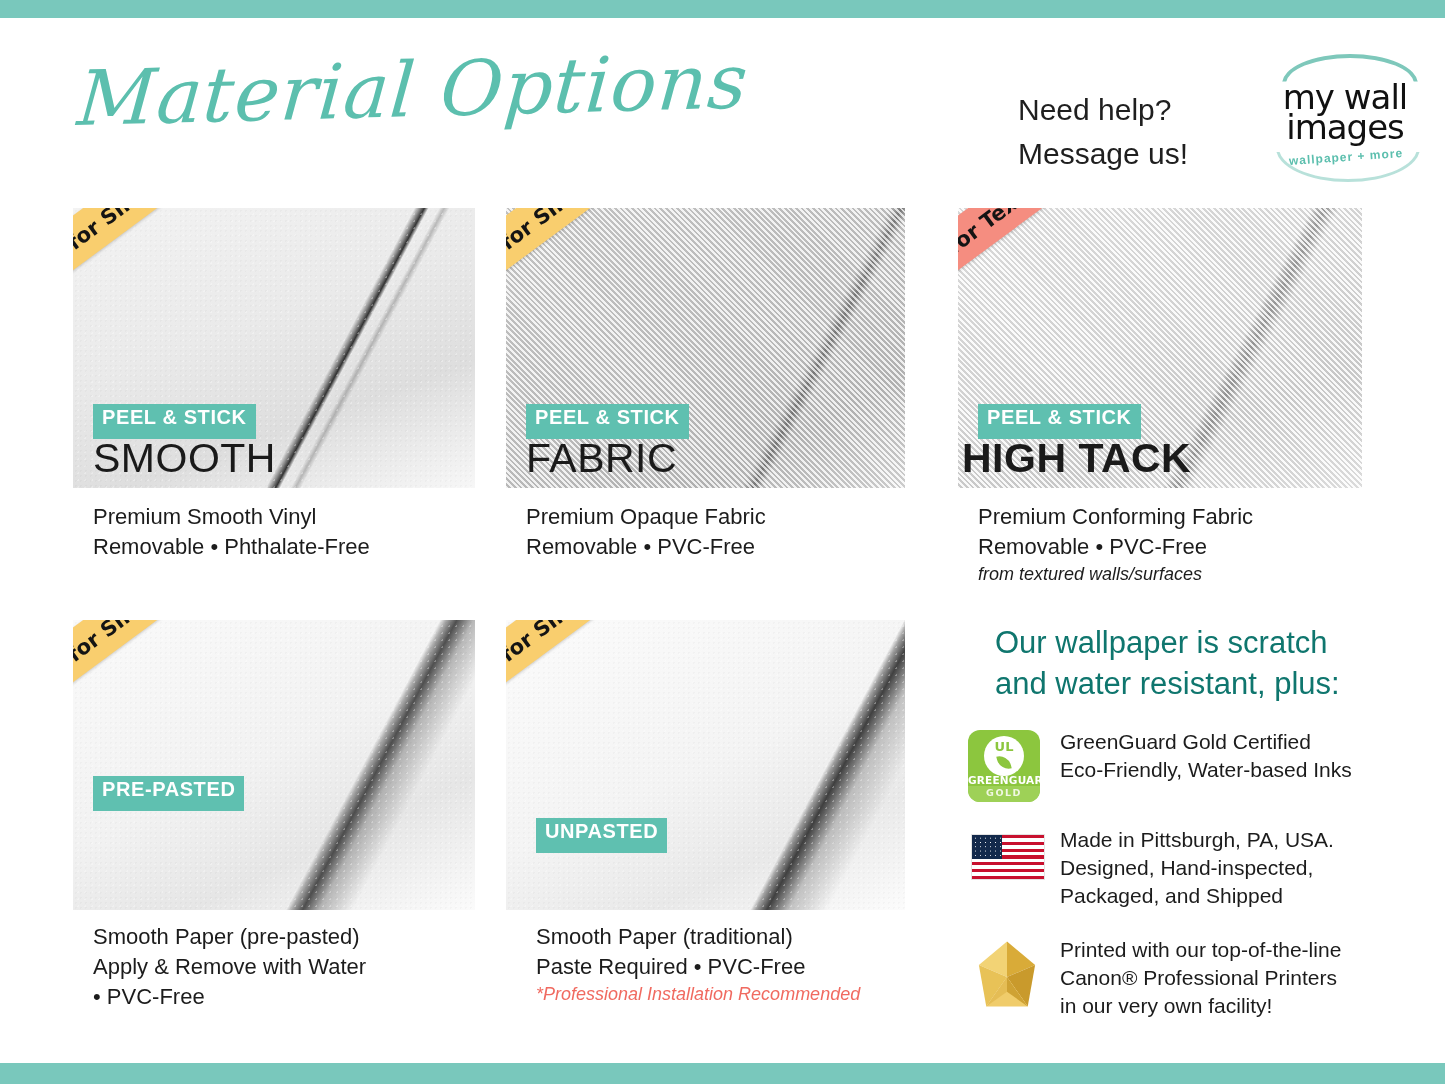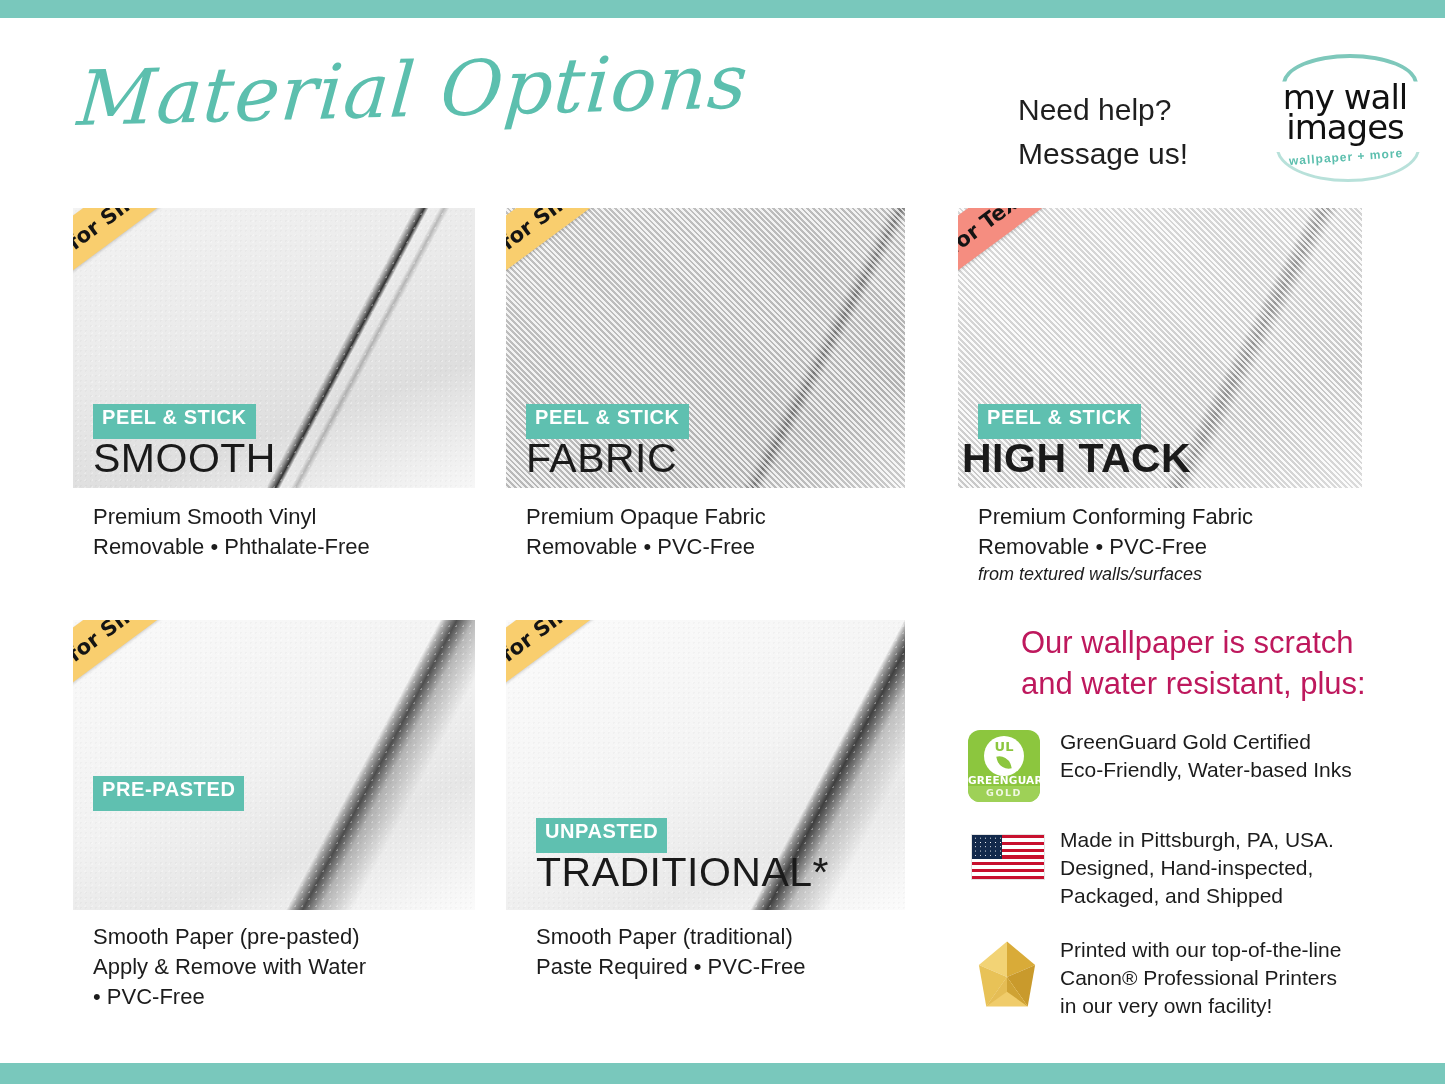--- a/index.html
+++ b/index.html
@@ -145,22 +145,22 @@
     white-space:pre-line;
   }
   .note{
     position:absolute;
     font-size:18px;font-style:italic;line-height:24px;color:#1c1c1c;
   }
   .note-red{color:#f06a60;}
 
   
   .benefits-head{
-    position:absolute;left:1021px;top:622px;width:420px;
-    font-size:31px;line-height:41px;color:#be185d;font-weight:400;
+    position:absolute;left:995px;top:622px;width:420px;
+    font-size:31px;line-height:41px;color:#0f766e;font-weight:400;
     white-space:pre-line;
   }
   .benefit{position:absolute;left:968px;width:420px;}
   .benefit .b-text{
     position:absolute;left:92px;top:-2px;width:340px;
     font-size:21px;line-height:28px;color:#1c1c1c;white-space:pre-line;
   }
 
   
   .gg{position:absolute;left:0;top:0;width:72px;height:72px;border-radius:12px;
@@ -269,24 +269,24 @@
 • PVC-Free</div>
 </div>
 
 <div class="card" style="left:506px;top:620px;width:399px;height:390px;">
   <div class="photo tex-paper2" style="height:290px;">
     <div class="grain"></div>
     <div class="ribbon ribbon-yellow">
       <span>for Smooth Walls</span>
     </div>
     <div class="badge" style="left:30px;top:198px;">UNPASTED</div>
-    <div class="cardtitle" style="left:30px;top:230px;">TRADITIONAL*</div>
   </div>
   <div class="desc" style="left:30px;top:302px;width:390px;">Smooth Paper (traditional)
 Paste Required • PVC-Free</div>
+  <div class="note note-red" style="left:30px;top:362px;width:390px;">*Professional Installation Recommended</div>
 </div>
 
 <div class="benefits-head">Our wallpaper is scratch
 and water resistant, plus:</div>
 
 <div class="benefit" style="top:730px;height:78px;padding-left:36px;">
   <div class="gg">
     <div class="gg-circle"></div>
     <div class="gg-ul">UL</div>
     <div class="gg-leaf"></div>

